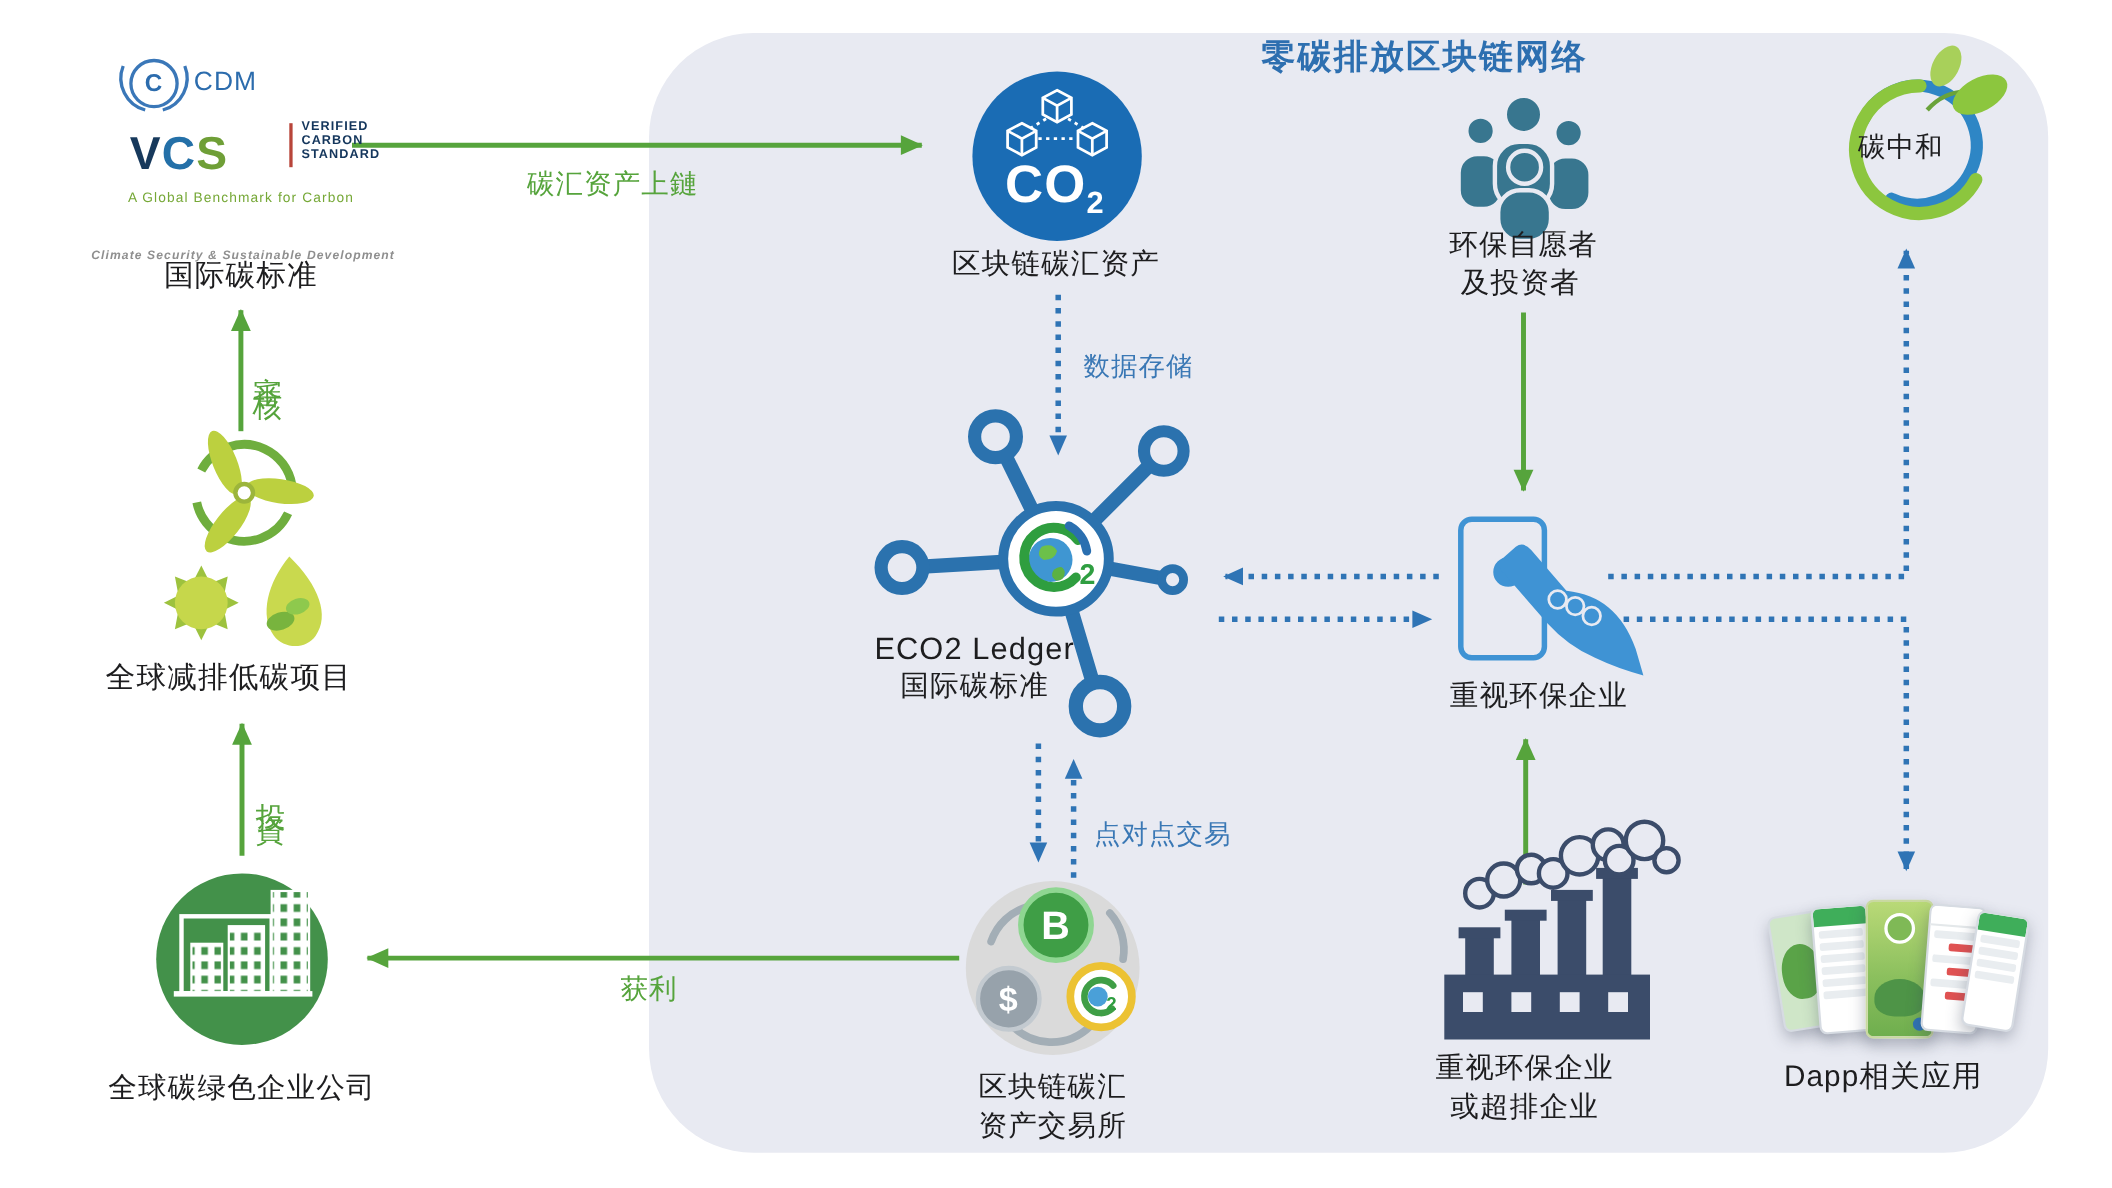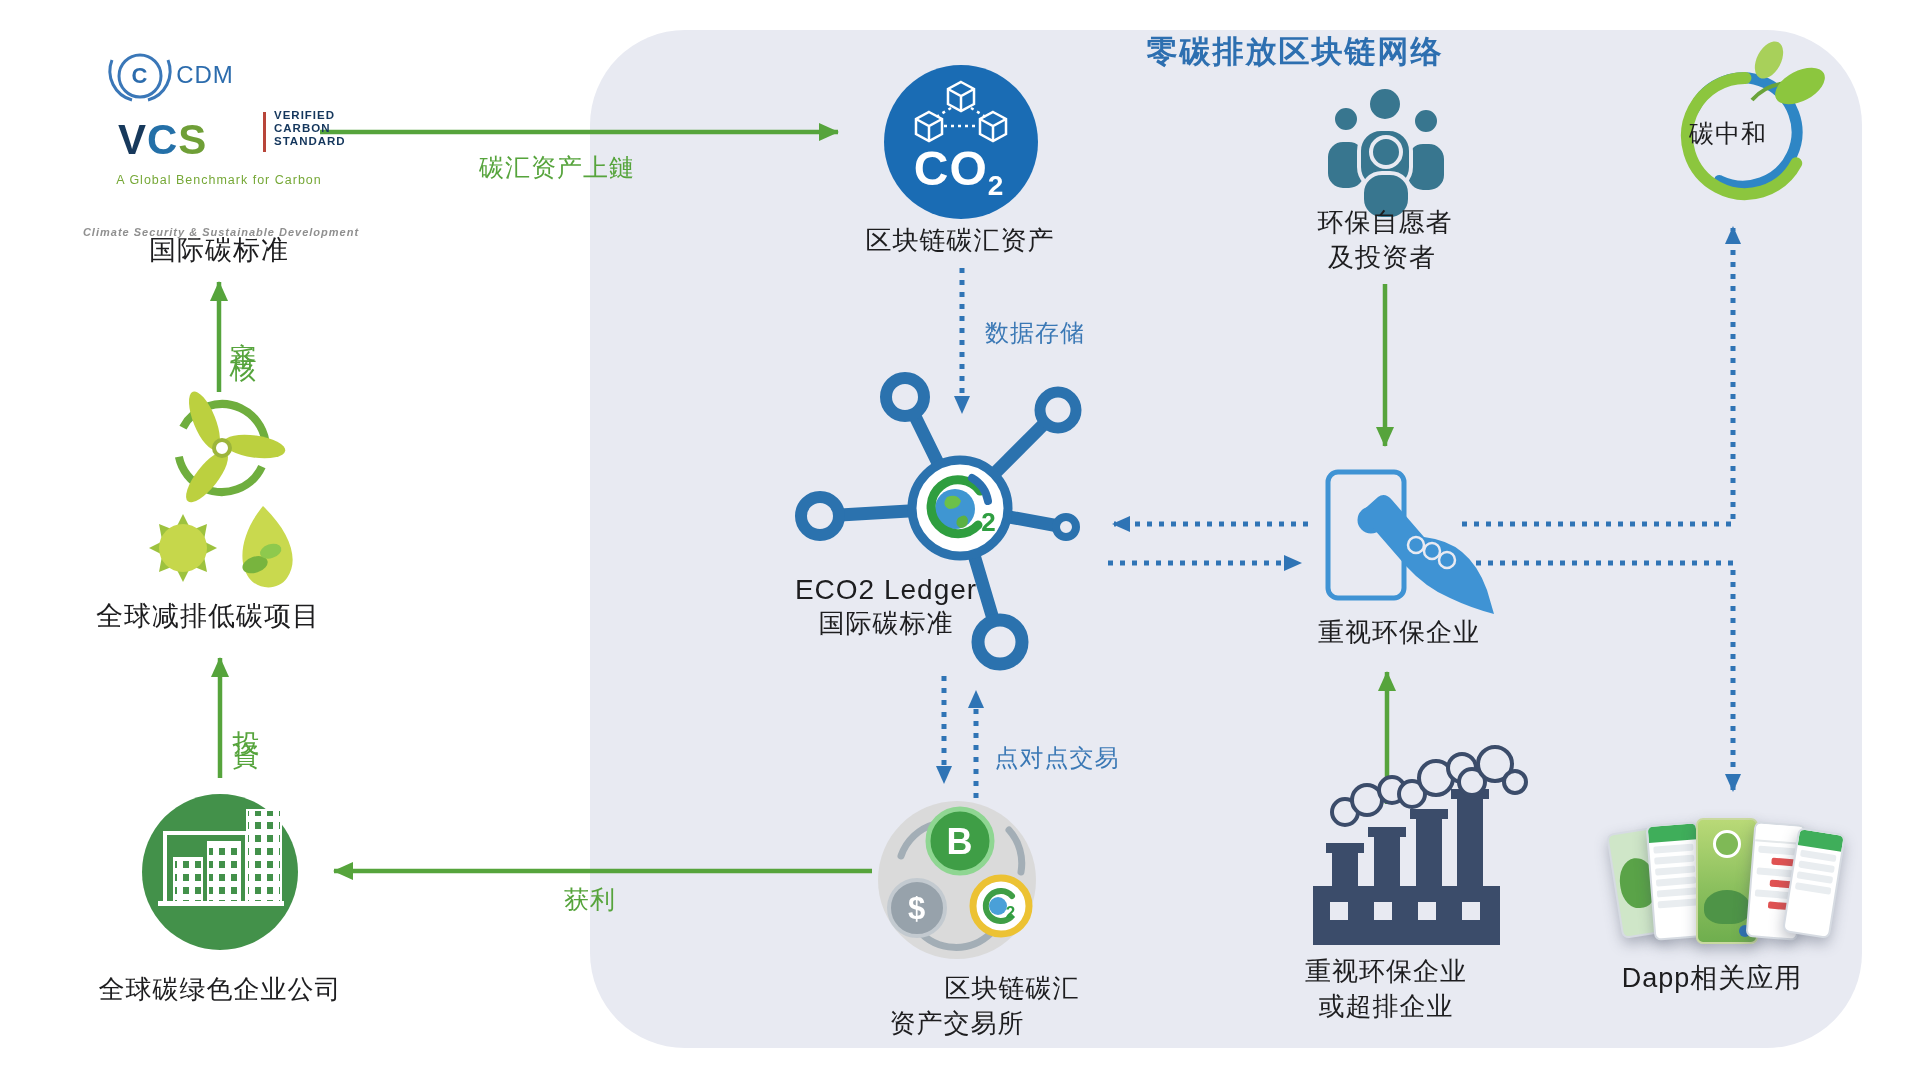--- a/index.html
+++ b/index.html
@@ -287,21 +287,21 @@
   <div class="lb bl" style="left:1057px;top:758px;">点对点交易</div>
 
   <div class="lb" style="left:960px;top:240px;">区块链碳汇资产</div>
   <div class="lb co2t" style="left:959px;top:172px;"><span>CO</span><span class="sub">2</span></div>
   <div class="lb eco2two" style="left:989px;top:522px;font-size:26px;">2</div>
   <div class="lb" style="left:886px;top:590px;font-size:28px;font-weight:400;">ECO2 Ledger</div>
   <div class="lb" style="left:886px;top:623px;">国际碳标准</div>
   <div class="lb coin" style="left:960px;top:842px;font-size:36px;">B</div>
   <div class="lb coin" style="left:917px;top:909px;font-size:31px;">$</div>
   <div class="lb eco2two" style="left:1011px;top:913px;font-size:17px;">2</div>
-  <div class="lb" style="left:1012px;top:988px;">区块链碳汇</div>
+  <div class="lb" style="left:957px;top:988px;">区块链碳汇</div>
   <div class="lb" style="left:957px;top:1023px;">资产交易所</div>
   <div class="lb" style="left:1385px;top:222px;">环保自愿者</div>
   <div class="lb" style="left:1382px;top:257px;">及投资者</div>
   <div class="lb" style="left:1399px;top:632px;">重视环保企业</div>
   <div class="lb" style="left:1386px;top:971px;">重视环保企业</div>
   <div class="lb" style="left:1386px;top:1006px;">或超排企业</div>
   <div class="lb" style="left:1728px;top:133px;font-size:25px;">碳中和</div>
   <div class="lb" style="left:1712px;top:978px;font-size:27px;">Dapp相关应用</div>
 
   <div class="dapp">

